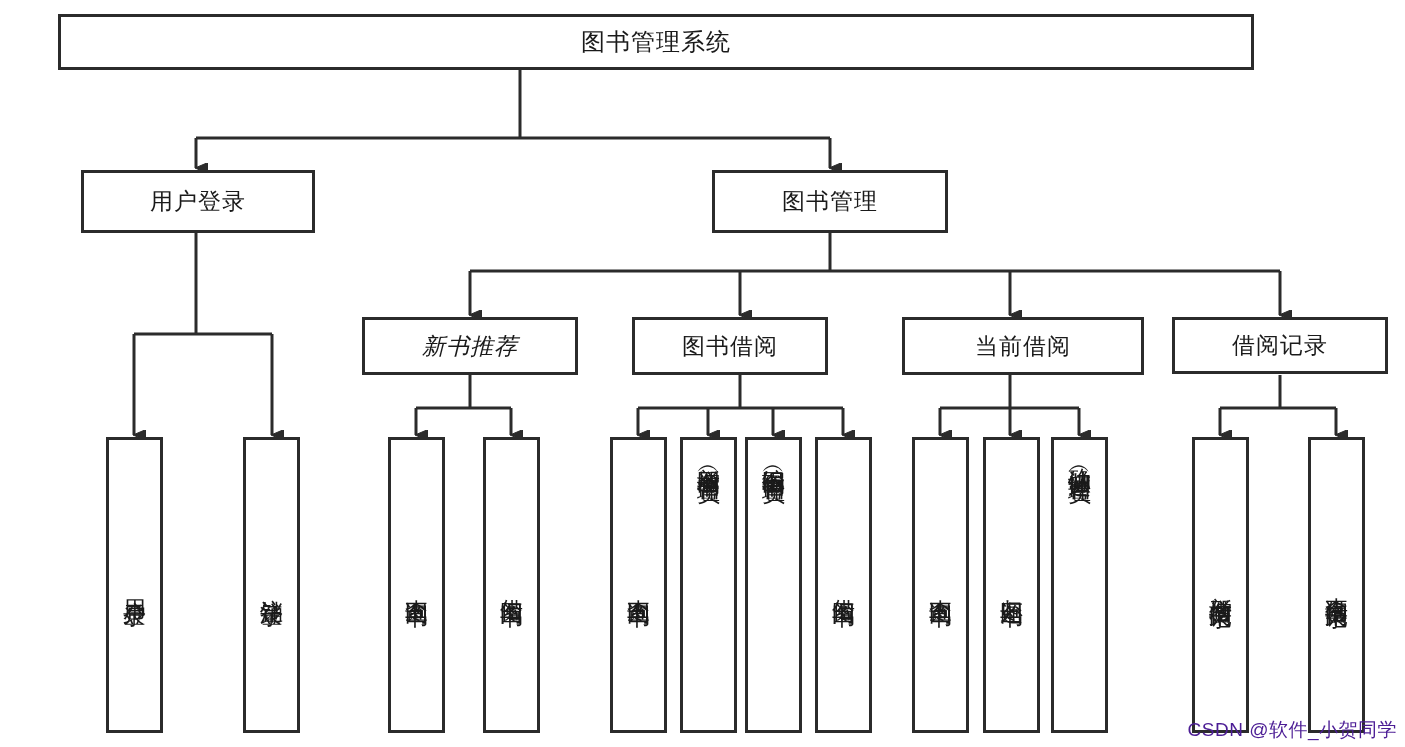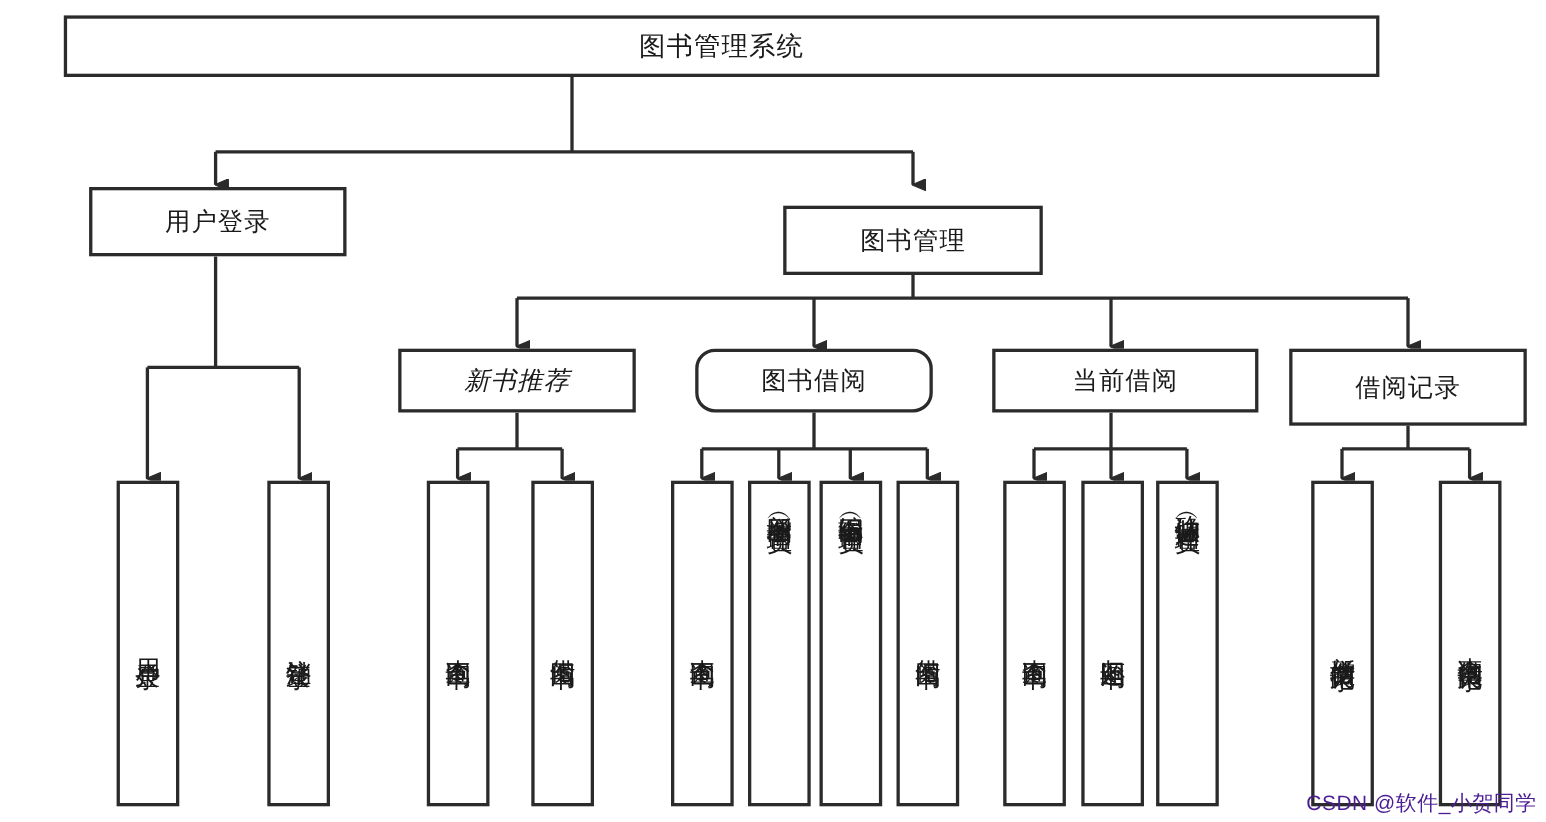--- a/index.html
+++ b/index.html
@@ -75,34 +75,34 @@
   </g>
 </svg>
 
 <div class="node horiz root" style="left:18px;top:14px;width:1196px;height:56px;margin-left:40px;">
   <span>图书管理系统</span>
 </div>
 
 <div class="node horiz" style="left:81px;top:170px;width:234px;height:63px;">
   <span>用户登录</span>
 </div>
-<div class="node horiz" style="left:712px;top:187px;width:236px;height:63px;">
+<div class="node horiz" style="left:712px;top:170px;width:236px;height:63px;">
   <span>图书管理</span>
 </div>
 
 <div class="node horiz" style="left:362px;top:317px;width:216px;height:58px;font-style:italic;">
   <span>新书推荐</span>
 </div>
-<div class="node horiz" style="left:632px;top:317px;width:216px;height:58px;border-radius:18px;">
+<div class="node horiz" style="left:632px;top:317px;width:196px;height:58px;">
   <span>图书借阅</span>
 </div>
 <div class="node horiz" style="left:902px;top:317px;width:242px;height:58px;">
   <span>当前借阅</span>
 </div>
-<div class="node horiz" style="left:1172px;top:317px;width:216px;height:70px;">
+<div class="node horiz" style="left:1172px;top:317px;width:216px;height:57px;">
   <span>借阅记录</span>
 </div>
 
 <div class="leaf center" style="left:106px;top:437px;width:57px;height:296px;">
   <span class="vtext">用户登录</span>
 </div>
 <div class="leaf center" style="left:243px;top:437px;width:57px;height:296px;">
   <span class="vtext">注销登录</span>
 </div>
 

